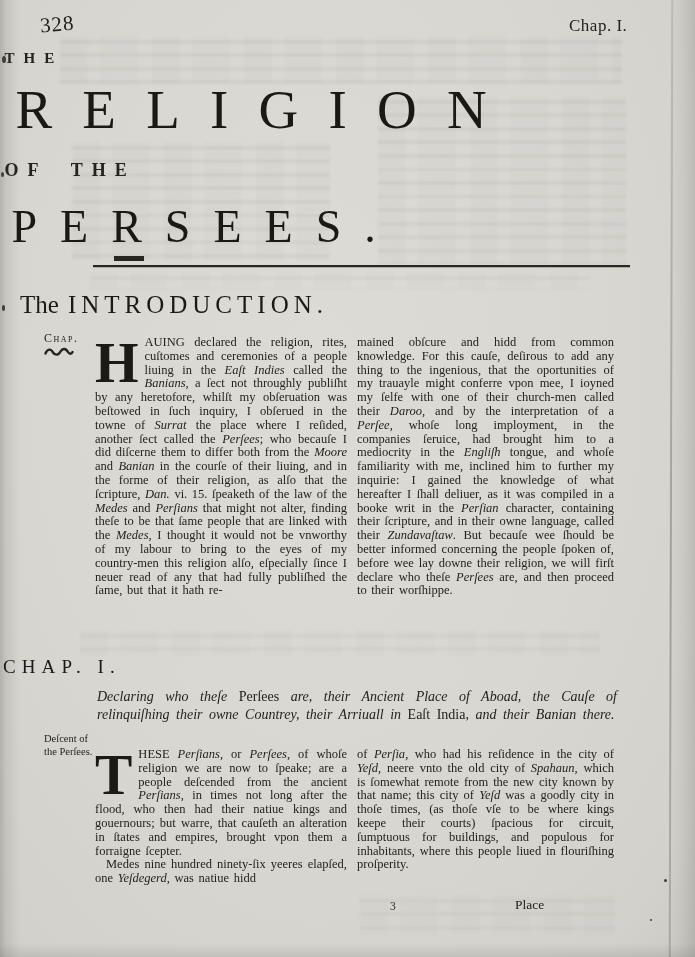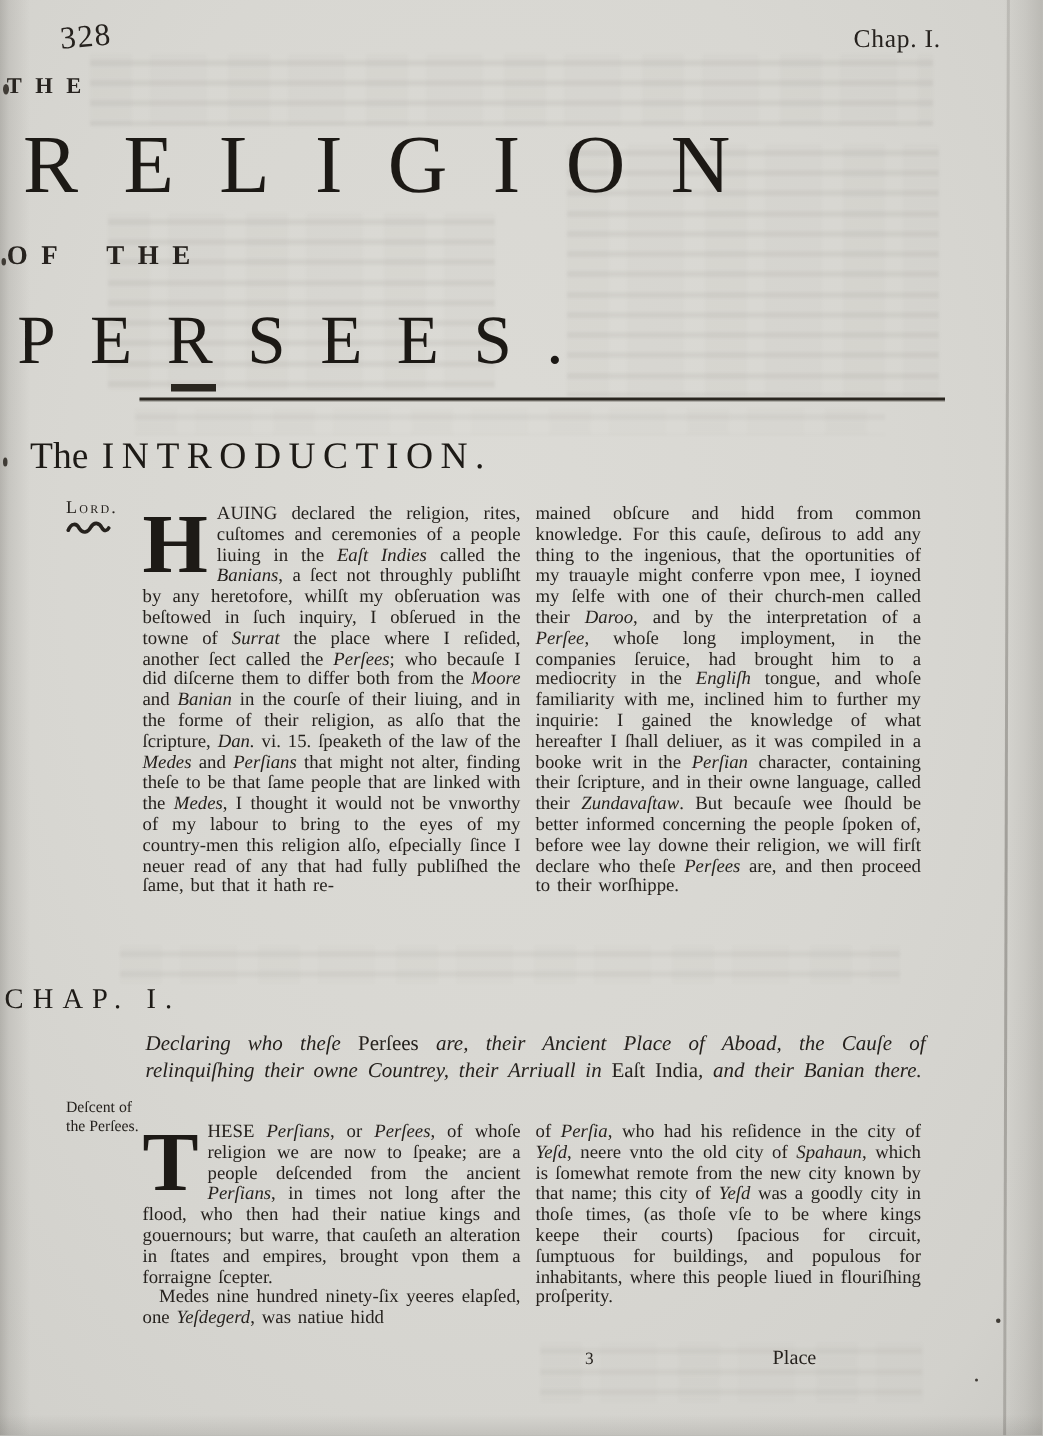--- a/index.html
+++ b/index.html
@@ -81,21 +81,21 @@
   <div class="cline title-ofthe">OF THE</div>
   <div class="cline title-persees">PERSEES.</div>
   <div class="rule-dash"></div>
   <div class="rule"></div>
 
   <div class="cline intro-heading">
     <span>The</span><span class="caps">INTRODUCTION.</span>
   </div>
 
   <div class="margin-note lord">
-    <span>Lord.</span>
+    <span>Chap.</span>
     <svg width="30" height="10" viewBox="0 0 30 10">
       <path d="M1.5 6.5 C3.5 1.5, 7 1.5, 9 5.5 C11 8.5, 14.5 8.5, 16.5 4.5 C18.5 1, 22 1, 24 5 C25.5 7.5, 27.5 7, 28.5 5" stroke="#26221e" stroke-width="2.4" fill="none" stroke-linecap="round"></path>
     </svg>
   </div>
 
   <div class="cols intro-cols">
     <div class="col cleft">
       <p><span class="dropcap">H</span><span class="rich"><span>AUING declared the religion, rites, cuſtomes and ceremonies of a people liuing in the </span><i>Eaſt Indies</i><span> called the </span><i>Banians</i><span>, a ſect not throughly publiſht by any heretofore, whilſt my obſeruation was beſtowed in ſuch inquiry, I obſerued in the towne of </span><i>Surrat</i><span> the place where I reſided, another ſect called the </span><i>Perſees</i><span>; who becauſe I did diſcerne them to differ both from the </span><i>Moore</i><span> and </span><i>Banian</i><span> in the courſe of their liuing, and in the forme of their religion, as alſo that the ſcripture, </span><i>Dan.</i><span> vi. 15. ſpeaketh of the law of the </span><i>Medes</i><span> and </span><i>Perſians</i><span> that might not alter, finding theſe to be that ſame people that are linked with the </span><i>Medes</i><span>, I thought it would not be vnworthy of my labour to bring to the eyes of my country-men this religion alſo, eſpecially ſince I neuer read of any that had fully publiſhed the ſame, but that it hath re-</span></span></p>
     </div>
     <div class="col cright">

